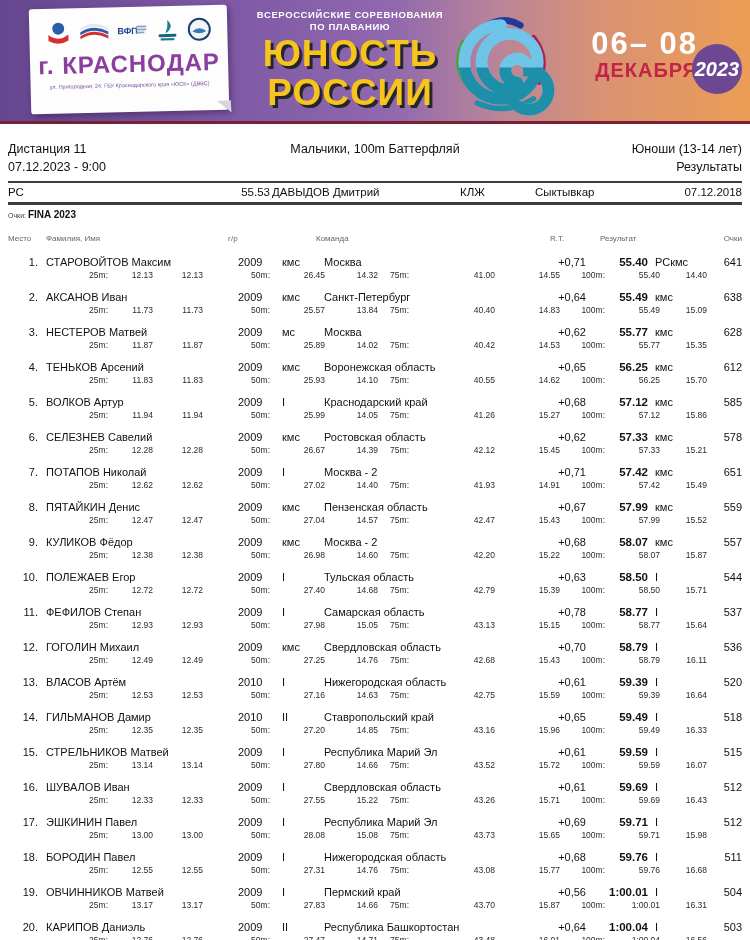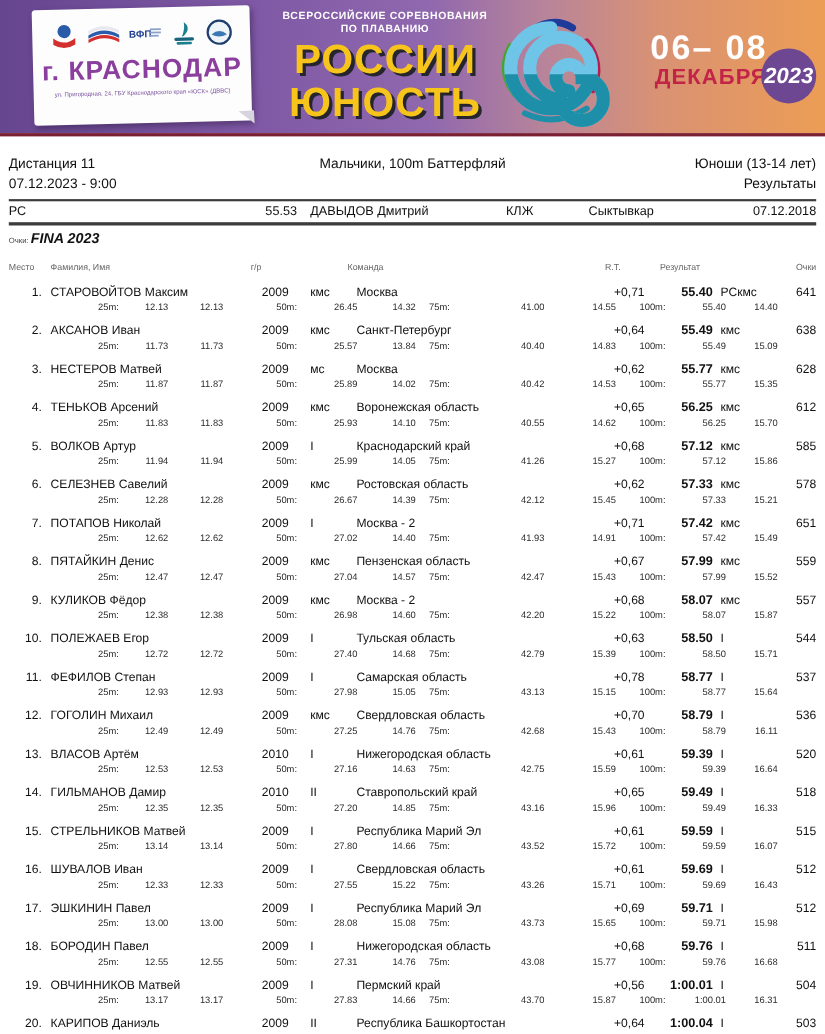--- a/index.html
+++ b/index.html
@@ -39,26 +39,26 @@
   .doc { padding:17px 8px 0 8px; }
   .info-line { display:flex; font-size:12.5px; line-height:1.42;gap:28px; }
   .info-line .l { flex:1; text-align:left; }
   .info-line .c { flex:1.4; text-align:center; }
   .info-line .r { flex:1; text-align:right; }
   .hr1 { border-top:2px solid #3c3c3c; margin-top:4px; }
   .hr2 { border-top:3px solid #3c3c3c; }
   .record-line { display:flex; font-size:11.5px; padding:3px 0 4px 0; align-items:baseline; }
   .record-line .rc-code { width:226px; }
   .record-line .rc-time { width:36px; text-align:right; }
-  .record-line .rc-name { width:190px; padding-left:12px; }
+  .record-line .rc-name { width:190px; padding-left:2px; }
   .record-line .rc-club { width:75px; }
   .record-line .rc-city { width:120px; }
   .record-line .rc-date { flex:1; text-align:right; }
   .points-note { font-size:7px; color:#444; margin-top:4px; }
-  .points-note b { color:#111; font-size:13px;font-style:italic; }
+  .points-note b { color:#111; font-size:10px; }
   
   .thead { position:relative; height:14px; margin-top:14px; font-size:8px; color:#666; }
   .thead span { position:absolute; top:0; }
   .h-place { left:0; }
   .h-name { left:38px; }
   .h-year { left:220px; }
   .h-team { left:308px; }
   .h-rt { left:542px; }
   .h-result { left:592px; }
   .h-points { right:0; }
@@ -113,22 +113,22 @@
         </svg>
       </div>
       <div class="city">г. КРАСНОДАР</div>
       <div class="addr">ул. Пригородная, 24, ГБУ Краснодарского края «ЮСК» (ДВВС)</div>
       <div class="fold"></div>
     </div>
 
     <div class="center-text">
       <div class="sub1">ВСЕРОССИЙСКИЕ СОРЕВНОВАНИЯ</div>
       <div class="sub2">ПО ПЛАВАНИЮ</div>
+      <div class="big-title">ЮНОСТЬ</div>
       <div class="big-title">РОССИИ</div>
-      <div class="big-title">ЮНОСТЬ</div>
     </div>
 
     <svg class="swirl" viewBox="0 0 100 100">
       <defs>
           <clipPath id="lower">
             <rect x="0" y="55" width="100" height="45"></rect>
           </clipPath>
         </defs>
       <path d="M16 32 q-12 24 8 44" stroke="#4aa32f" stroke-width="6" fill="none" stroke-linecap="round"></path>
       <path d="M34 18 q18 -12 34 -2" stroke="#1e3b9b" stroke-width="6" fill="none" stroke-linecap="round"></path>

